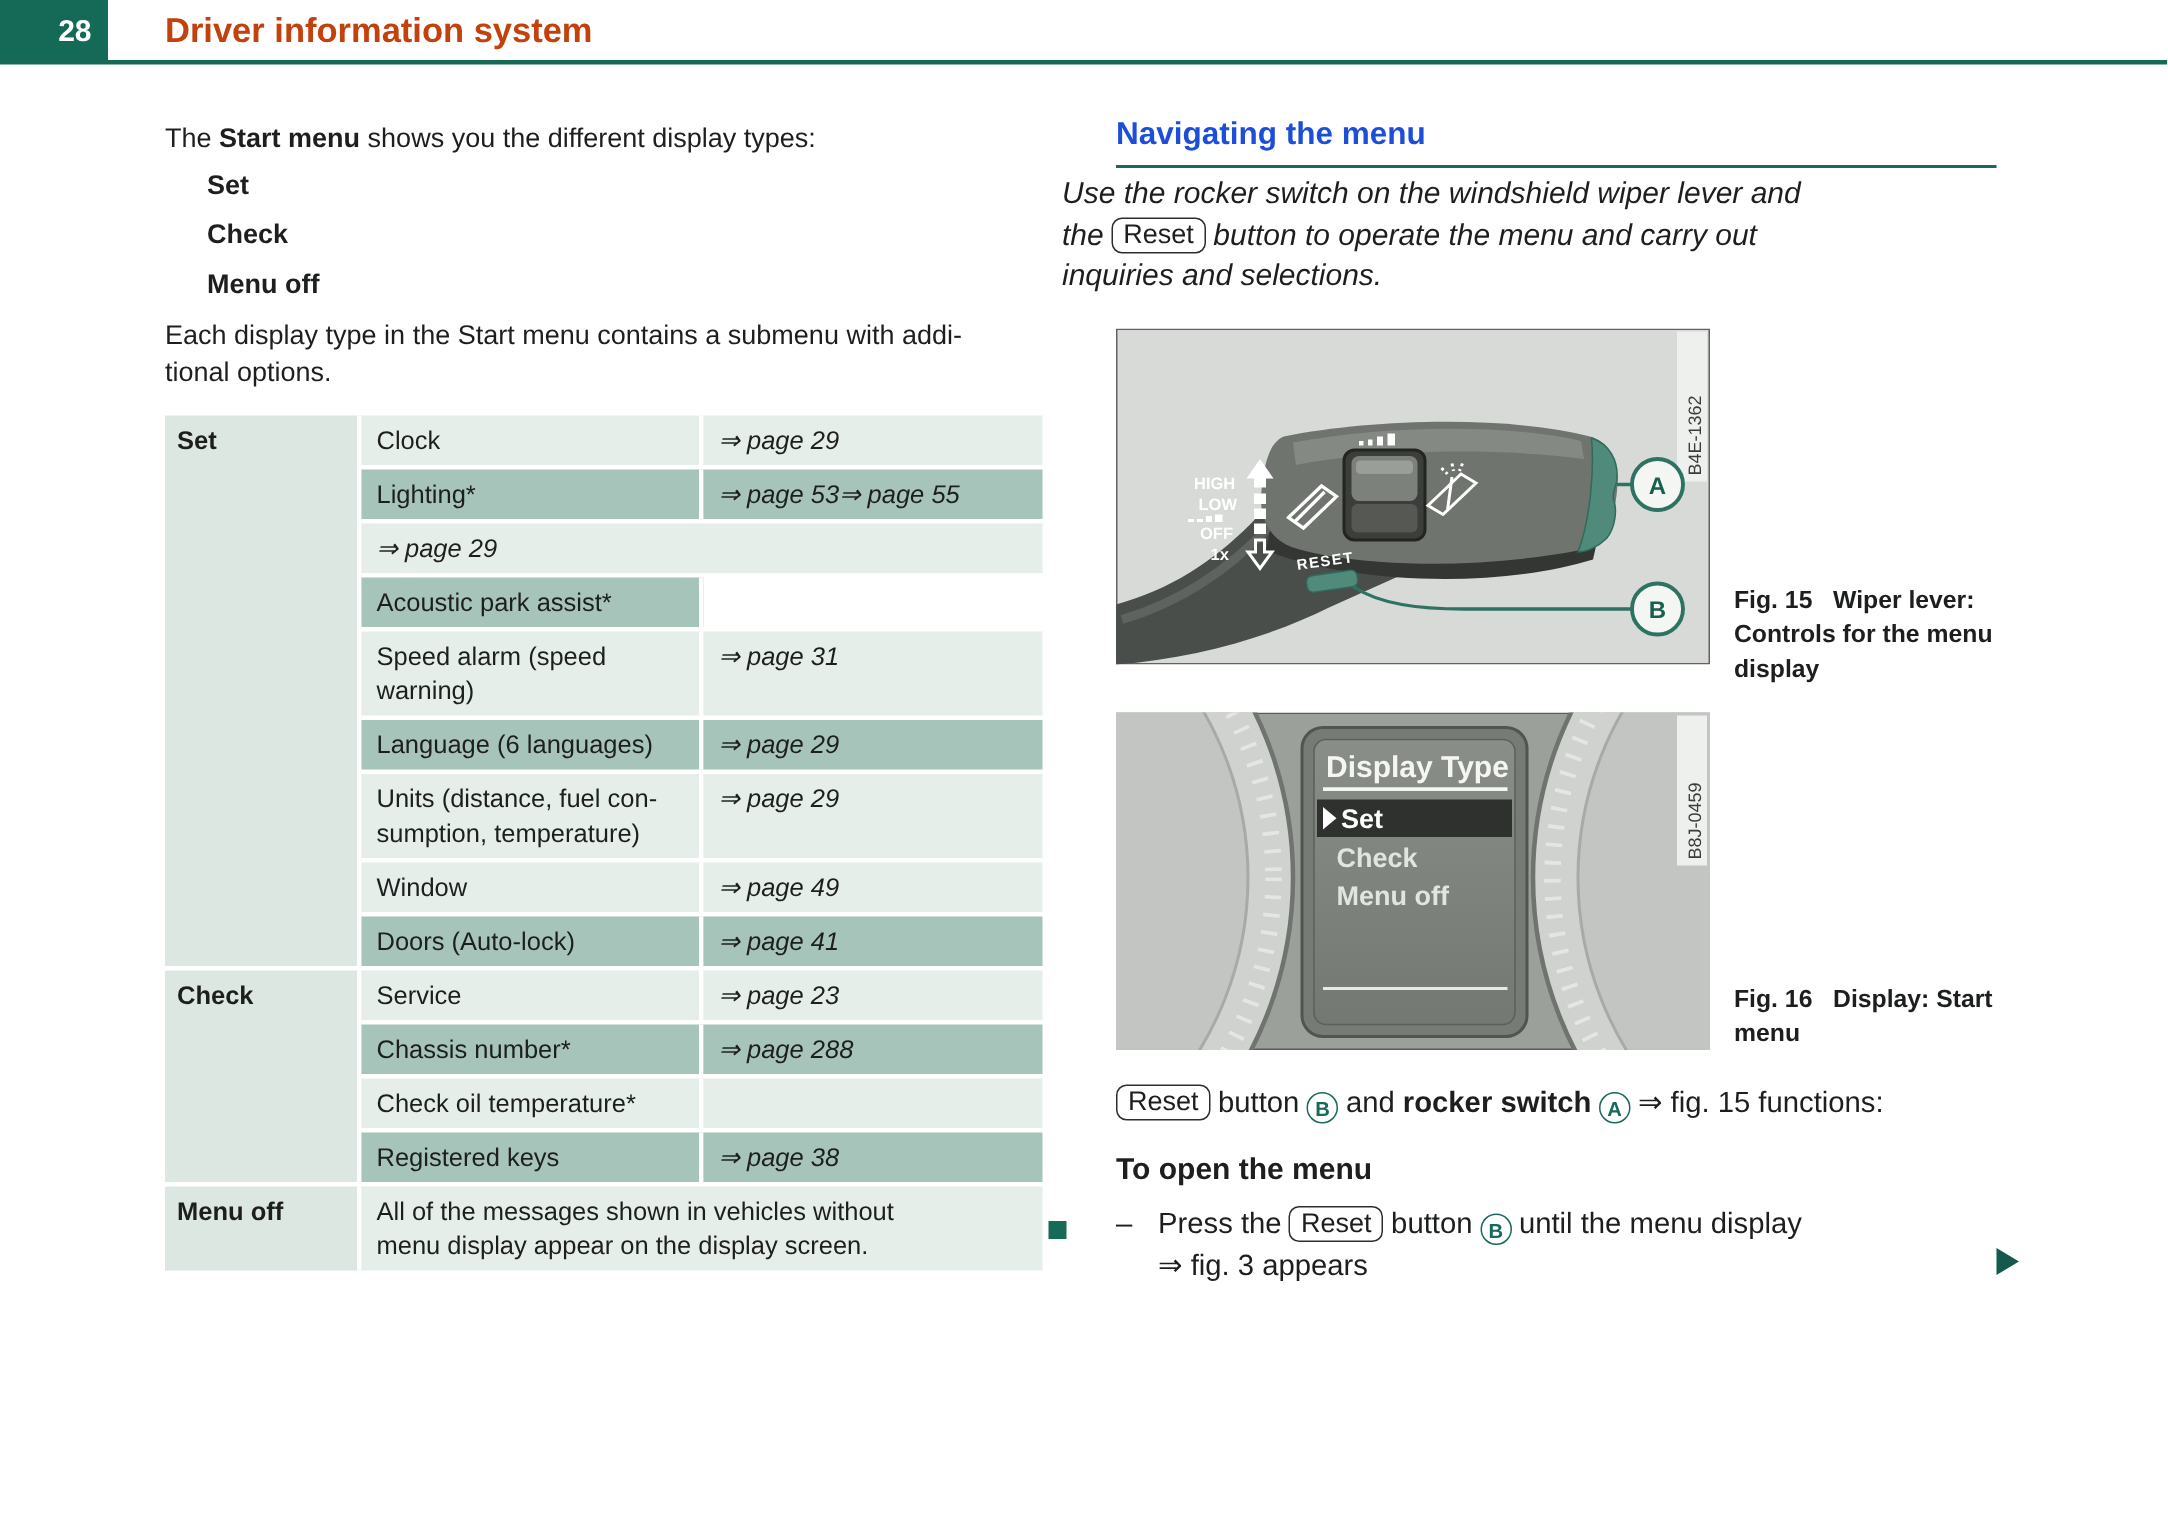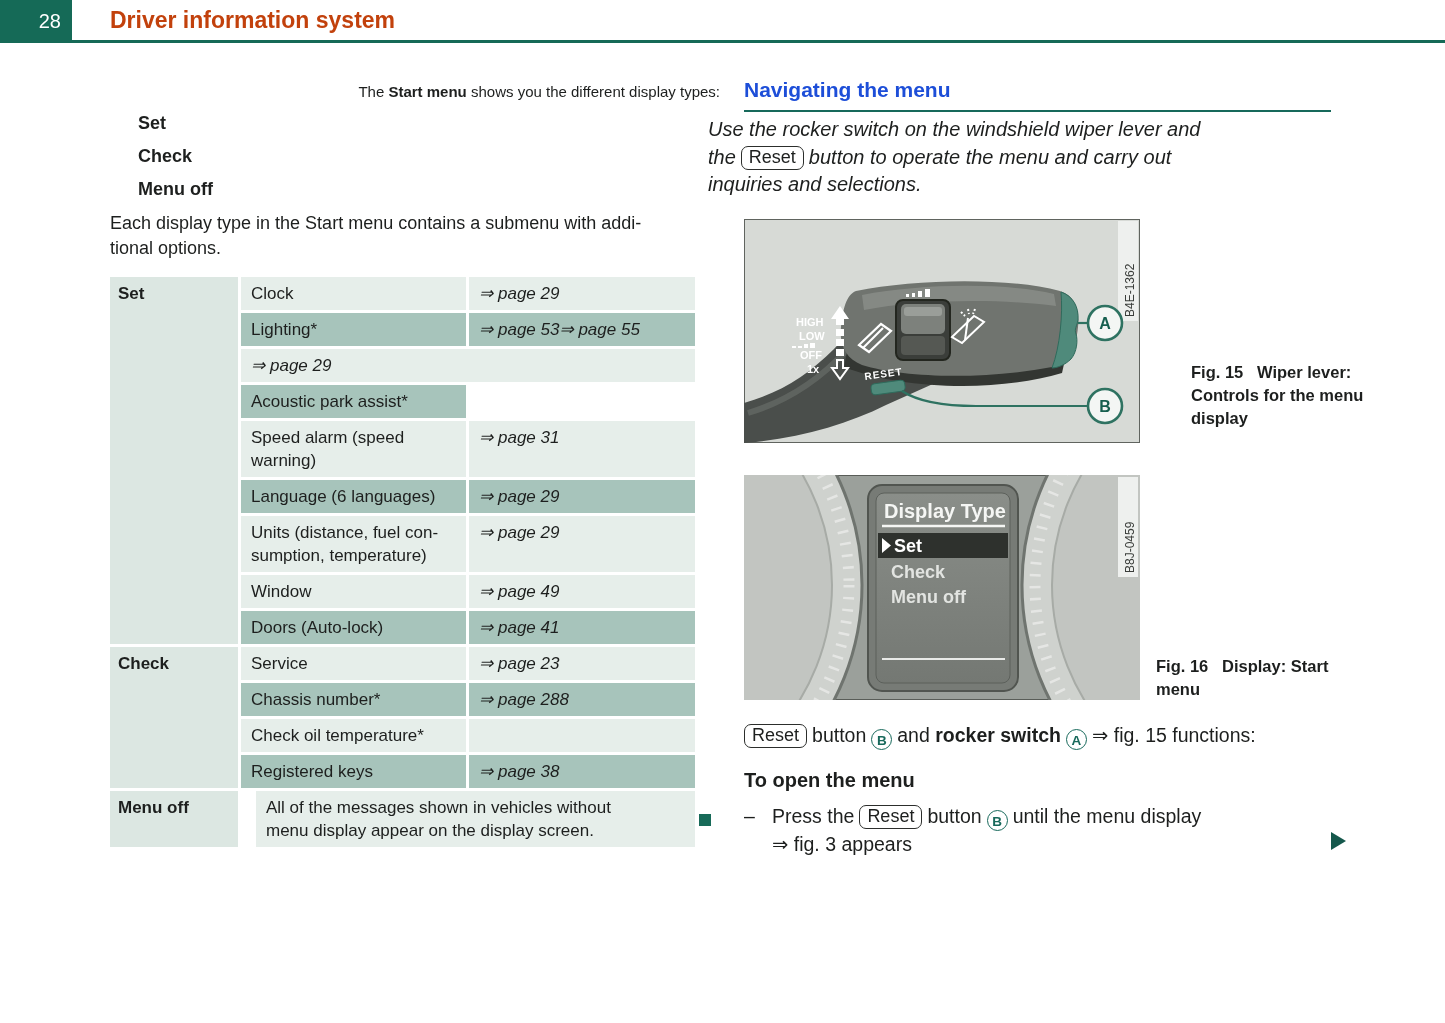--- a/index.html
+++ b/index.html
@@ -1,64 +1,64 @@
 <!DOCTYPE html>
 <html><head>
 <meta charset="utf-8">
 <style>
   html,body{margin:0;padding:0;background:#fff;}
   .page{position:relative;width:1445px;height:1023px;background:#fff;overflow:hidden;
         font-family:"Liberation Sans",sans-serif;color:#1d1f1e;}
 
   
   .pagenum-box{position:absolute;left:0;top:0;width:72px;height:43px;background:#156A57;
-               color:#fff;font-weight:normal;font-size:20px;display:flex;align-items:center;
+               color:#fff;font-weight:bold;font-size:20px;display:flex;align-items:center;
                justify-content:flex-end;padding-right:11px;box-sizing:border-box;}
   .hdr-title{position:absolute;left:110px;top:7px;font-size:23px;font-weight:bold;color:#c2410c;}
   .hdr-rule{position:absolute;left:72px;right:0;top:40px;height:3px;background:#156A57;}
 
   
-  .intro{position:absolute;left:110px;top:80px;width:610px;font-size:15px;line-height:24px;text-align:right;}
+  .intro{position:absolute;left:110px;top:80px;width:610px;font-size:18px;line-height:24px;}
   .dtype-list{position:absolute;left:138px;top:112px;font-size:18px;font-weight:bold;}
   .dtype-list div{margin-bottom:10px;line-height:23px;}
   .para2{position:absolute;left:110px;top:211px;width:620px;font-size:18px;line-height:25px;white-space:pre-line;}
 
   .tbl{position:absolute;left:110px;top:277px;width:585px;font-size:17px;line-height:23px;}
   .sect{display:flex;border-bottom:3px solid #fff;}
   .sect:last-child{border-bottom:none;}
   .sect-label{width:131px;flex:none;background:#DCE7E2;border-right:3px solid #fff;
               padding:5px 8px;font-weight:bold;box-sizing:border-box;}
   .sect-rows{flex:1;display:flex;flex-direction:column;}
   .trow{display:flex;border-bottom:3px solid #fff;}
   .trow:last-child{border-bottom:none;}
   .cell-item{width:228px;flex:none;padding:5px 10px;box-sizing:border-box;white-space:pre-line;
              border-right:3px solid #fff;}
   .cell-ref{flex:1;padding:5px 10px;box-sizing:border-box;font-style:italic;}
   .trow.light .cell-item,.trow.light .cell-ref{background:#E6EEEA;}
   .trow.dark  .cell-item,.trow.dark  .cell-ref{background:#A7C4BB;}
-  .span-cell{flex:1;background:#E6EEEA;padding:5px 10px;white-space:pre-line;box-sizing:border-box;margin-left:15px;}
+  .span-cell{flex:1;background:#E6EEEA;padding:5px 10px;white-space:pre-line;box-sizing:border-box;}
   .end-square{position:absolute;left:699px;top:814px;width:12px;height:12px;background:#176A58;}
 
   
   .nav-head{position:absolute;left:744px;top:78px;width:587px;font-size:21px;font-weight:bold;
             color:#1d4ed8;padding-bottom:8px;border-bottom:2.5px solid #17695B;}
   .nav-intro{position:absolute;left:708px;top:116px;width:610px;font-size:20px;font-style:italic;
              line-height:27.5px;}
   .keycap{display:inline-block;border:1.6px solid #2c2e2c;border-radius:7px;padding:0 7px 1px 7px;
           font-style:normal;font-size:18px;line-height:21px;margin:0 5px;vertical-align:1px;}
   .circ{display:inline-block;width:21px;height:21px;border:1.7px solid #17695B;border-radius:50%;
         color:#17695B;font-weight:bold;font-style:normal;font-size:13.5px;line-height:21px;
         text-align:center;margin:0 5px;vertical-align:-3px;box-sizing:border-box;}
 
   .figure{position:absolute;width:396px;}
   #fig15{left:744px;top:219px;height:224px;}
   #fig16{left:744px;top:475px;height:225px;}
   .fig-cap{position:absolute;left:1156px;width:185px;font-size:16.5px;font-weight:bold;
            line-height:23px;white-space:pre-wrap;}
-  #cap15{top:361px;margin-left:35px;}
+  #cap15{top:389px;}
   #cap16{top:655px;}
 
   .fn-line{position:absolute;left:744px;top:722px;width:625px;font-size:19.5px;line-height:27px;}
   .to-open{position:absolute;left:744px;top:769px;font-size:20px;font-weight:bold;}
   .bullet{position:absolute;left:744px;top:803px;width:610px;font-size:19.5px;line-height:27.5px;
           display:flex;}
   .bullet .dash{width:28px;flex:none;}
   .cont-tri{position:absolute;left:1331px;top:832px;width:0;height:0;
             border-top:9px solid transparent;border-bottom:9px solid transparent;
             border-left:15px solid #15584C;}

